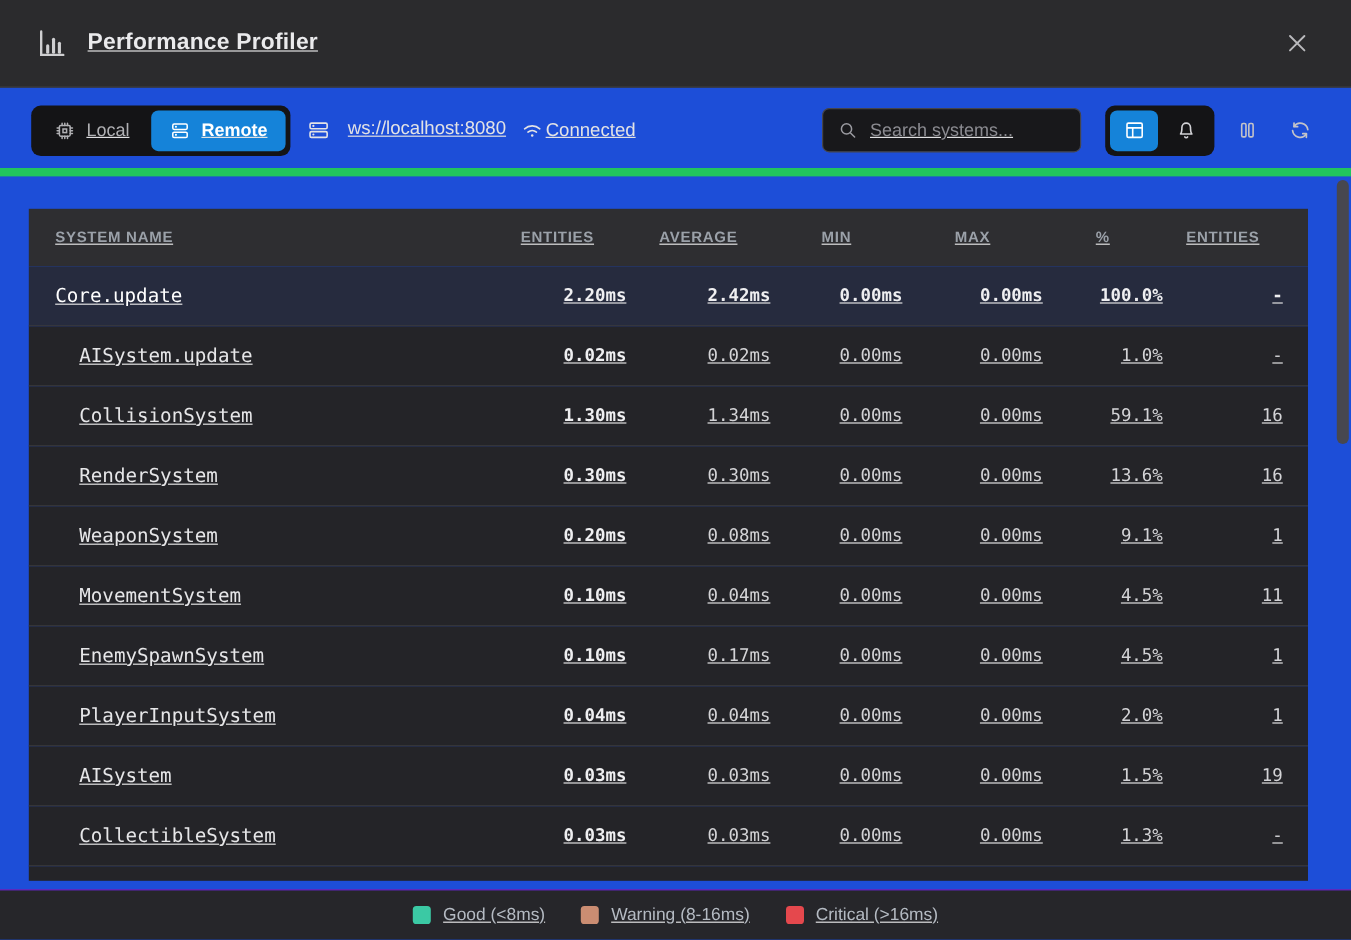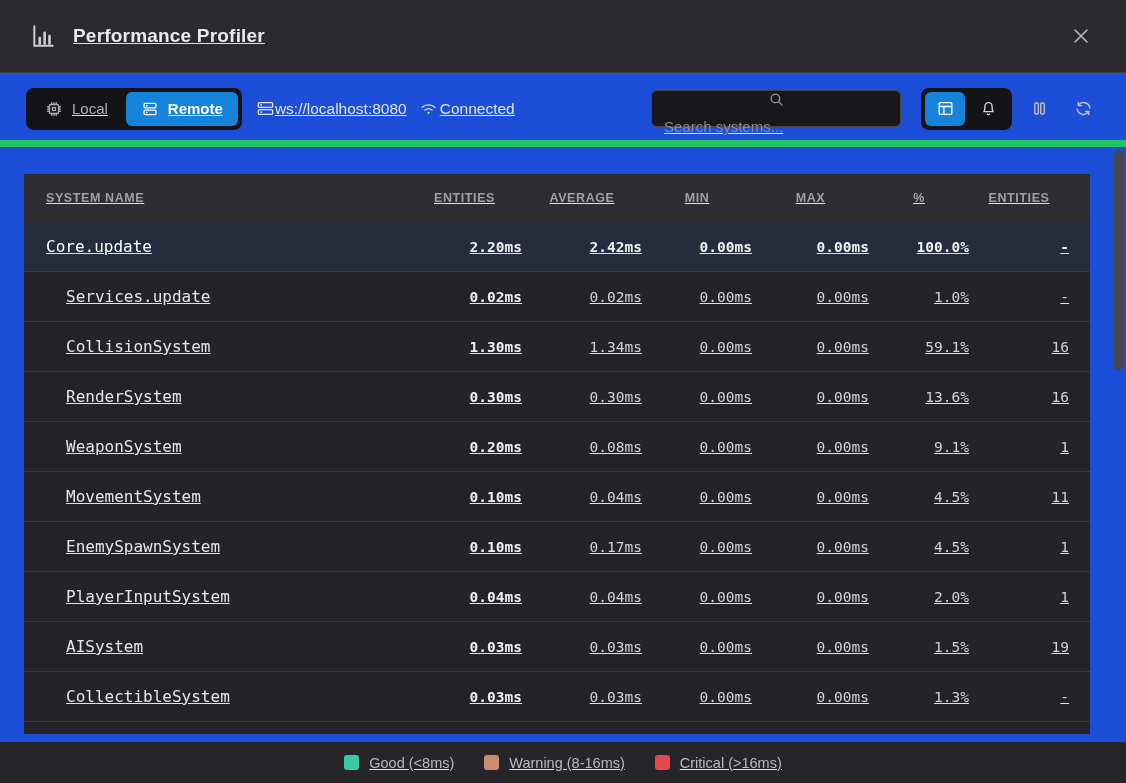--- a/index.html
+++ b/index.html
@@ -52,29 +52,29 @@
     display: flex; align-items: center; gap: 9px;
     border: none; border-radius: 6px; padding: 8px 15px;
     background: transparent; color: #b0b0b3;
     font-family: "Liberation Sans", sans-serif; font-size: 15px; cursor: pointer;
   }
   .seg-btn.active { background: #1583d9; color: #ffffff; font-weight: 700; justify-content: space-between; }
   .seg-btn .ic { width: 18px; height: 18px; }
 
   .conn { display: flex; align-items: center; gap: 2px; color: #e3e3e5; font-size: 15.5px; }
   .conn .ic { width: 19px; height: 19px; color: #e3e3e5; }
-  .conn-endpoint { margin-right: 10px; display: flex; align-items: center; gap: 0; }
+  .conn-endpoint { margin-right: 10px; display: flex; gap: 15px; }
   .conn-status { display: flex; align-items: center; gap: 2px; }
 
   .tb-spacer { flex: 1; }
 
   .search-box {
-    width: 250px; height: 37px;
+    width: 216px; height: 37px;
     background: #18181b; border: 1px solid #45454b; border-radius: 6px;
-    display: flex; align-items: center; padding: 0 12px; gap: 10px; flex-direction: column;
+    display: flex; align-items: center; padding: 0 12px; gap: 10px;
   }
   .search-box .ic { width: 17px; height: 17px; color: #9a9aa0; flex: 0 0 auto; }
   .search-box input {
     background: transparent; border: none; outline: none;
     color: #cfcfd4; font-family: "Liberation Sans", sans-serif; font-size: 15px; width: 100%;
   }
   .search-box input::placeholder { color: #8b8b91; }
 
   .icon-group {
     background: #141416; border-radius: 8px; padding: 4px;
@@ -267,21 +267,21 @@
     <div class="cell-name">Core.update</div>
     <div class="cell-num cell-current w-current">2.20ms</div>
     <div class="cell-num w-average">2.42ms</div>
     <div class="cell-num w-min">0.00ms</div>
     <div class="cell-num w-max">0.00ms</div>
     <div class="cell-num w-pct">100.0%</div>
     <div class="cell-num w-ent">-</div>
     <div class="trow-pad"></div>
   </div>
           <div class="trow row-indent">
-    <div class="cell-name">Services.update</div>
+    <div class="cell-name">AISystem.update</div>
     <div class="cell-num cell-current w-current">0.02ms</div>
     <div class="cell-num w-average">0.02ms</div>
     <div class="cell-num w-min">0.00ms</div>
     <div class="cell-num w-max">0.00ms</div>
     <div class="cell-num w-pct">1.0%</div>
     <div class="cell-num w-ent">-</div>
     <div class="trow-pad"></div>
   </div>
           <div class="trow row-indent">
     <div class="cell-name">CollisionSystem</div>

